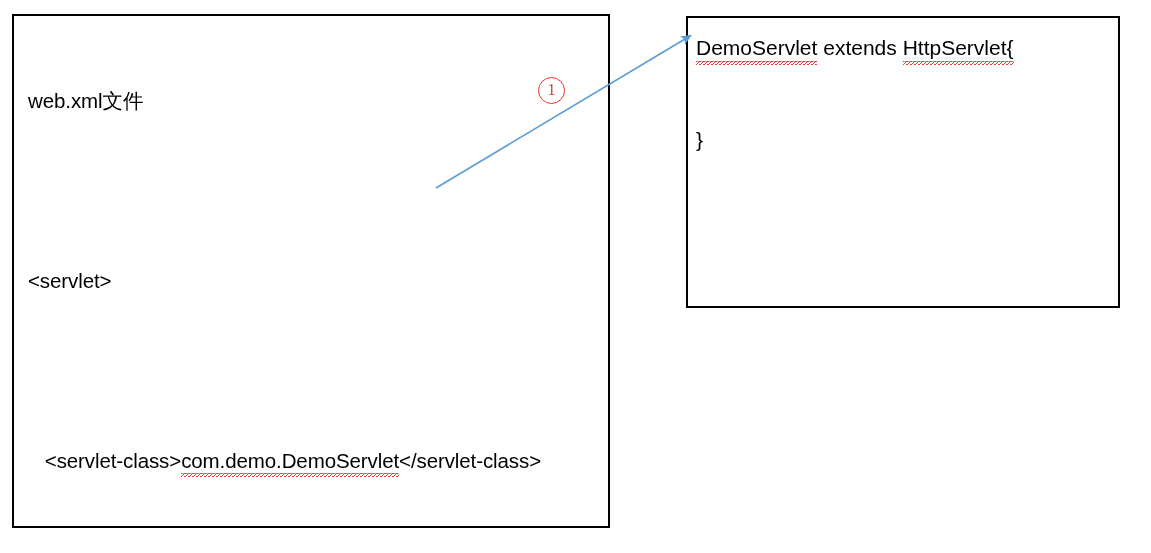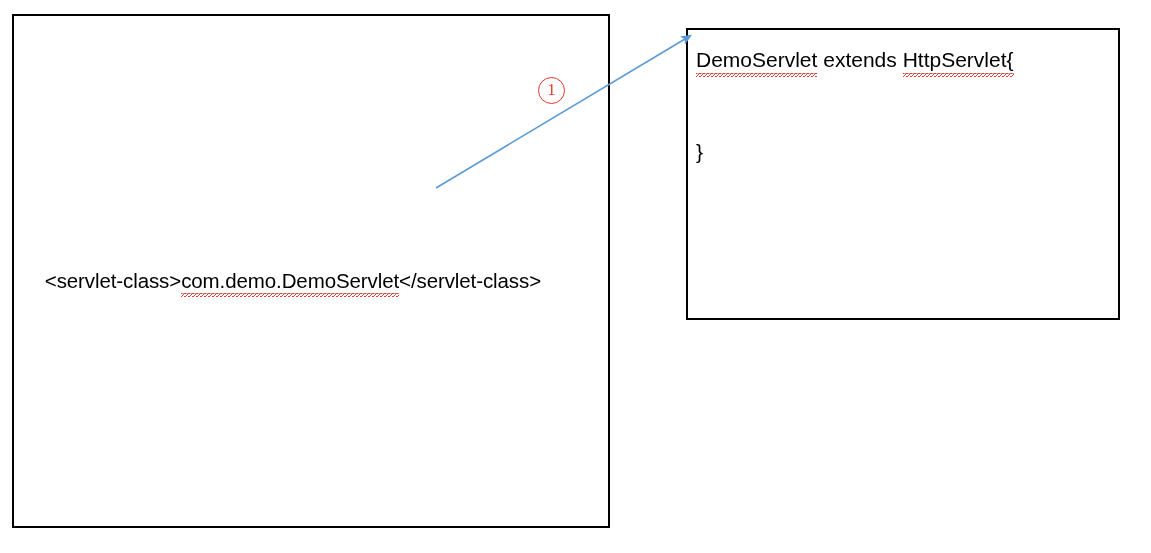--- a/index.html
+++ b/index.html
@@ -24,21 +24,21 @@
     background: #ffffff;
   }
   #webxml-panel {
     left: 12px;
     top: 14px;
     width: 598px;
     height: 514px;
   }
   #servlet-panel {
     left: 686px;
-    top: 28px;
+    top: 16px;
     width: 434px;
     height: 292px;
   }
 
   
   .code-block {
     position: absolute;
     left: 14px;
     top: 10px;
     right: 6px;
@@ -128,21 +128,23 @@
     pointer-events: none;
   }
 </style>
 </head>
 <body>
 
 <div id="canvas">
 
   <div class="panel" id="webxml-panel">
     <div class="code-block">
+      <div class="code-line">web.xml文件</div>
       <div class="blank-line"></div>
+      <div class="code-line">&lt;servlet&gt;</div>
       <div class="blank-line"></div>
       <div class="code-line"><span>   &lt;servlet-class&gt;</span><span class="squiggle">com.demo.DemoServlet</span><span>&lt;/servlet-class&gt;</span></div>
       
       
       
       
       
       
     </div>
   </div>

